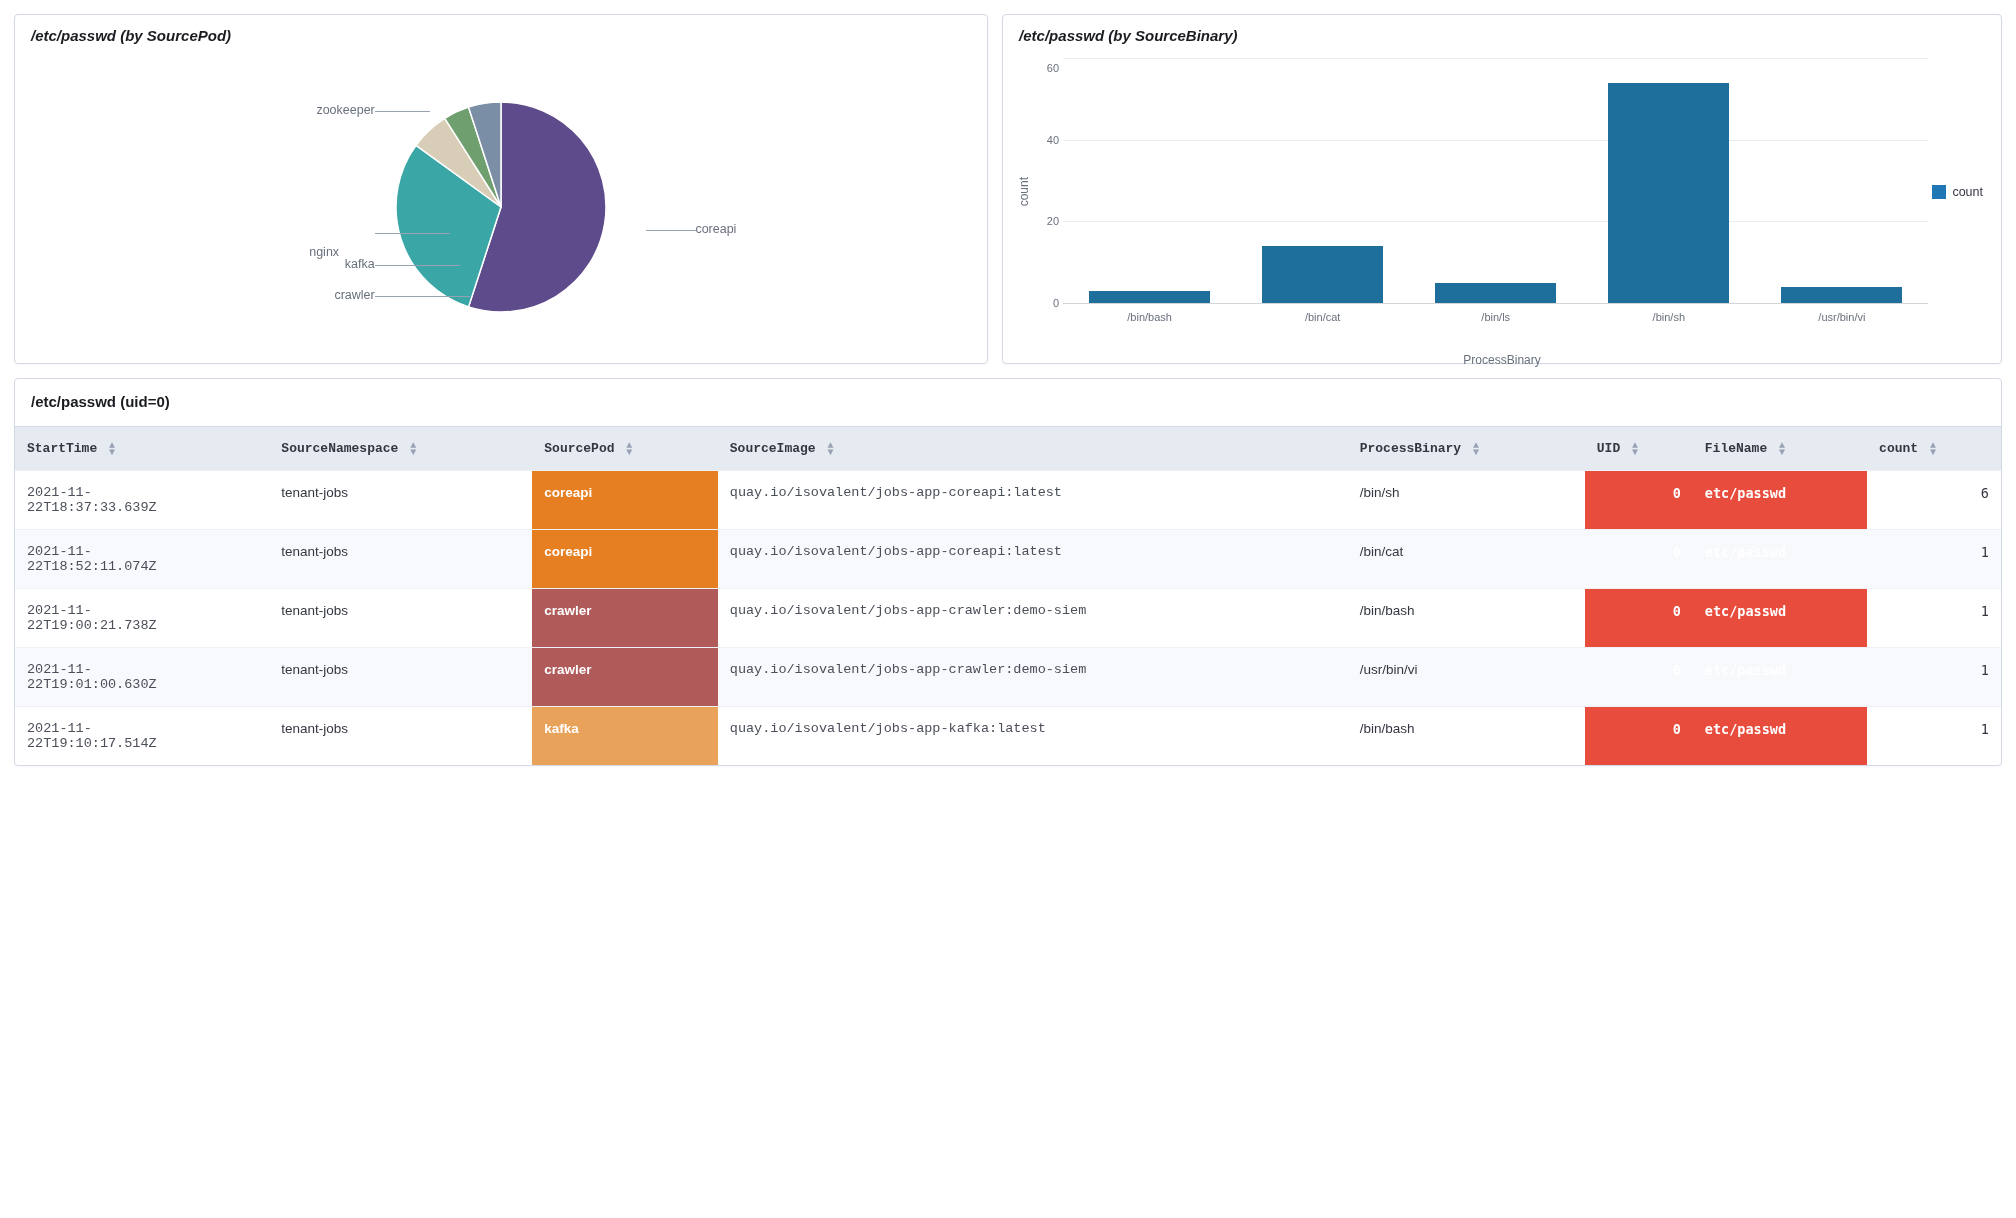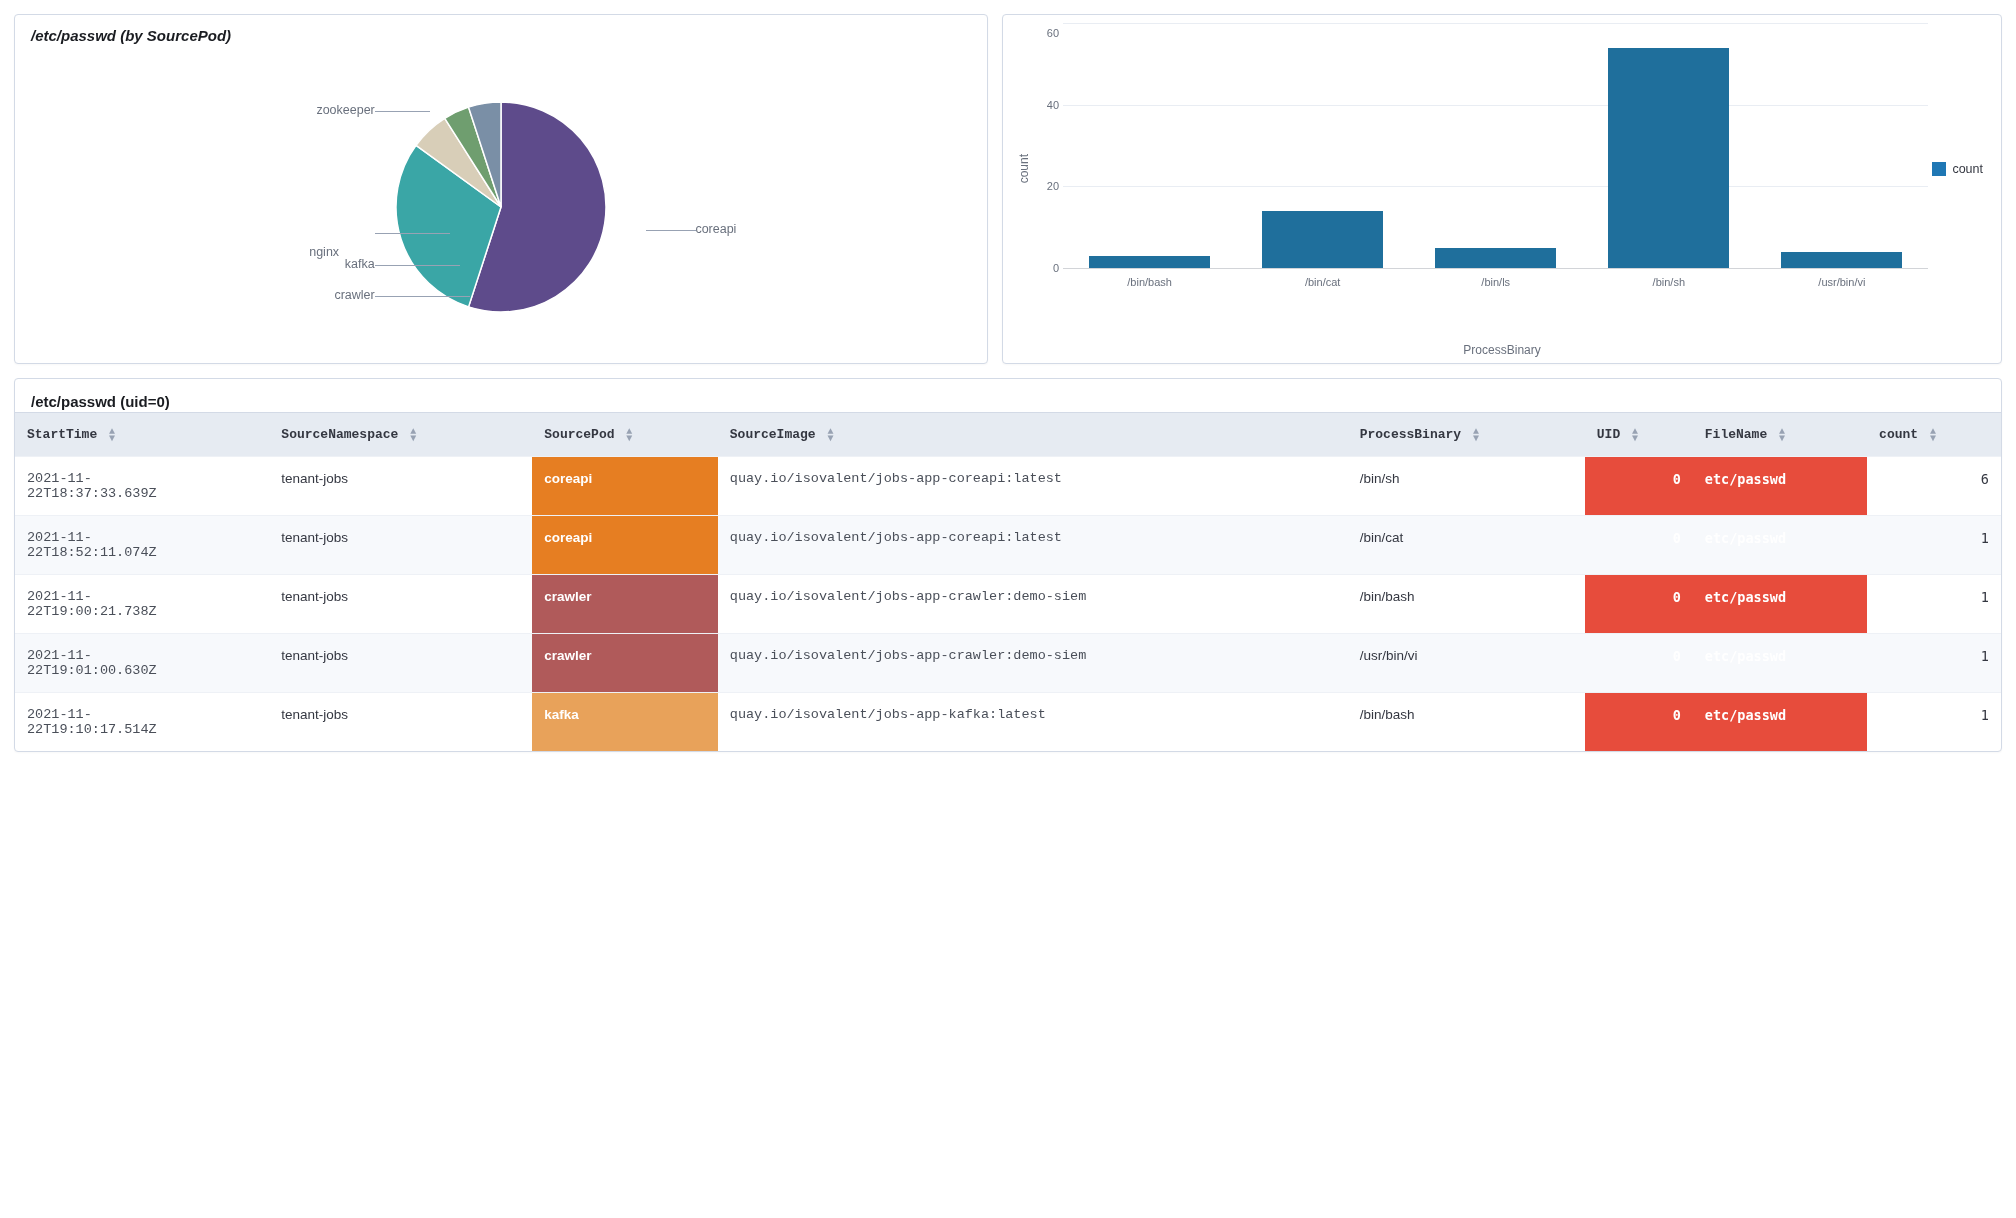--- a/index.html
+++ b/index.html
@@ -55,21 +55,21 @@
   .bar-track  { position:absolute; bottom:0; top:0; }
   .bar-rect   { position:absolute; bottom:0; width:70%; left:15%; background:#1f77b4; }
   .bar-x-axis { position:absolute; bottom:-1px; left:0; right:0; height:1px; background:#69707d; opacity:0.3;}
   .bar-x-label{ position:absolute; bottom:-20px; font-size:11px; color:#69707d; text-align:center; transform:translateX(-50%); white-space:nowrap; }
   .bar-x-title{ text-align:center; font-size:12px; color:#69707d; padding-top:24px; padding-bottom:6px; }
   .bar-legend { display:flex; align-items:center; justify-content:center; padding:0 8px 0 4px; }
   .legend-swatch { width:14px; height:14px; background:#1f77b4; margin-right:6px; }
   .legend-text { font-size:12.5px; color:#343741; }
 
   
-  .tbl-title { font-weight:700; font-size:15px; padding:14px 16px 2px 16px; color:#1a1c21;}
+  .tbl-title { font-weight:700; font-size:15px; padding:14px 16px 16px 16px; color:#1a1c21;}
   table { width:100%; border-collapse:collapse; }
   thead th {
     background:#e6ebf2;
     font-weight:600;
     font-size:13px;
     color:#343741;
     text-align:left;
     padding:14px 12px;
     border-top:1px solid #d3dae6;
     vertical-align:top;
@@ -145,20 +145,21 @@
           <div class="pie-label" style="right: 648px; top: 175.28px; text-align: right; margin-top: 20px;">nginx</div>
           <div class="pie-leader" style="top: 214.58px; left: 359.64px; width: 85px;"></div>
           <div class="pie-label" style="right: 612.36px; top: 206.58px; text-align: right;">kafka</div>
           <div class="pie-leader" style="top: 245.88px; left: 359.64px; width: 95px;"></div>
           <div class="pie-label" style="right: 612.36px; top: 237.88px; text-align: right;">crawler</div>
         </div>
     </div>
   </div>
 
   <div class="panel bar">
+    <div class="panel-title">/etc/passwd (by SourceBinary)</div>
     <div class="bar-body" style="position:relative;">
       <div class="y-axis-label">count</div>
       <div class="bar-plot-wrap">
         <div class="bar-plot" id="bar-plot" style="height: 245px; margin-left: 28px; margin-bottom: 22px;">
             <div class="bar-tick-label" style="top: 245px;">0</div>
             <div class="bar-grid-line" style="top: 163.333px;"></div>
             <div class="bar-tick-label" style="top: 163.333px;">20</div>
             <div class="bar-grid-line" style="top: 81.6667px;"></div>
             <div class="bar-tick-label" style="top: 81.6667px;">40</div>
             <div class="bar-grid-line" style="top: 0px;"></div>

